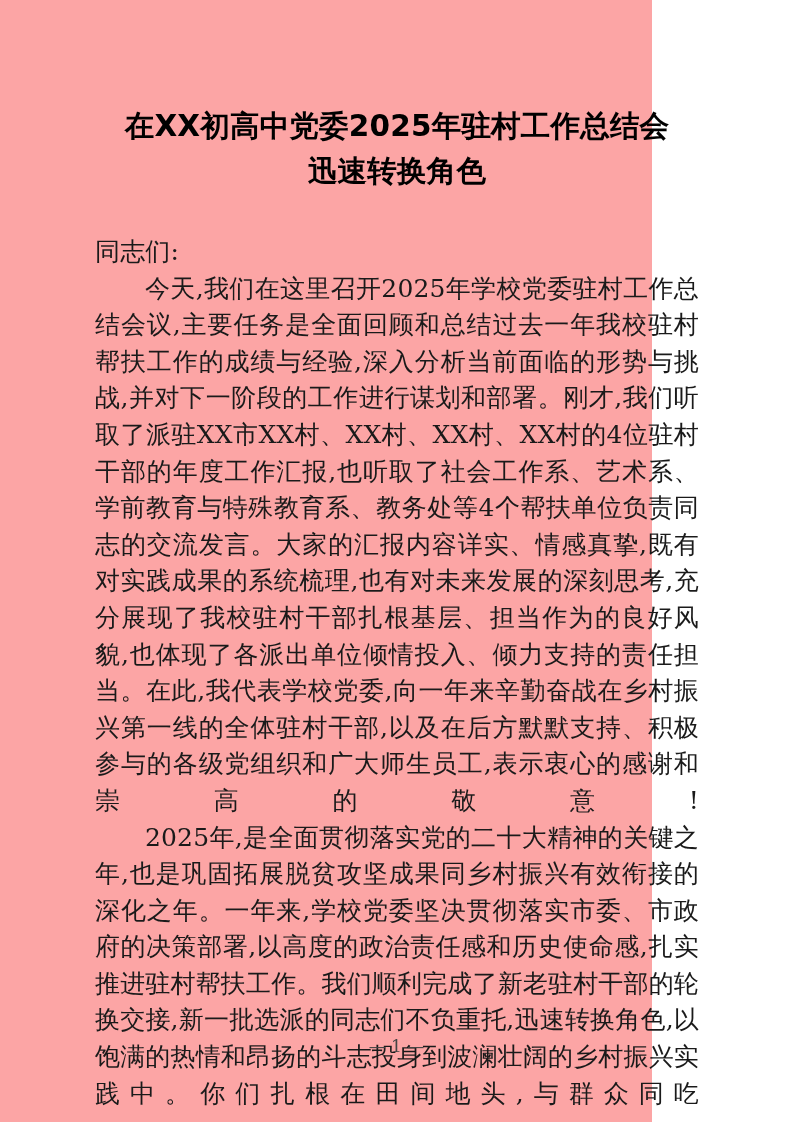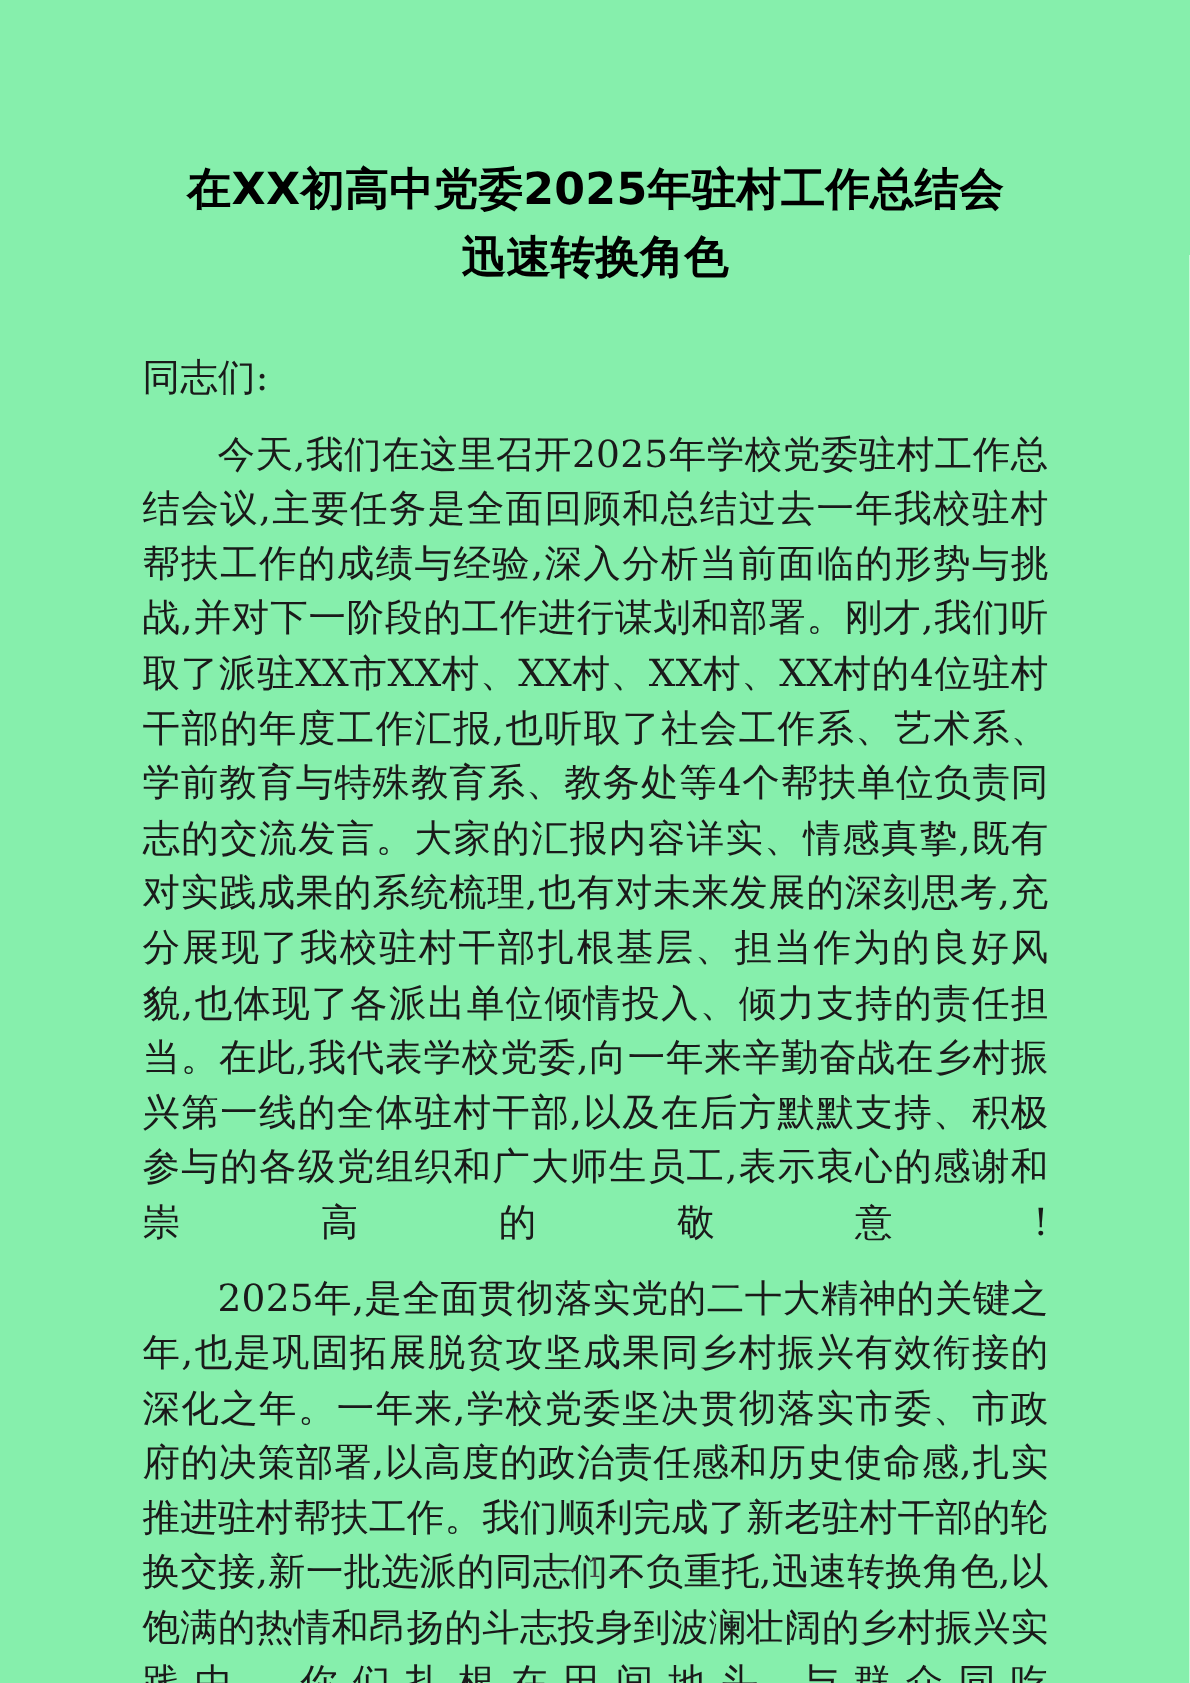--- a/index.html
+++ b/index.html
@@ -12,23 +12,23 @@
     height: 1122px;
     position: relative;
     font-family: "DejaVu Serif", "Liberation Serif", serif;
     color: #000000;
     overflow: hidden;
   }
 
   #page {
     position: absolute;
     left: 0; top: 0;
-    width: 793px;
+    width: 652px;
     height: 1122px;
-    background: #86efac;
+    background: #fca5a5;
   }
 
   
   #doc-title {
     position: absolute;
     left: 95px;
     top: 104px;
     width: 604px;
     text-align: center;
     font-family: "DejaVu Sans", "Liberation Sans", sans-serif;
@@ -60,21 +60,20 @@
   }
   .para.salutation {
     text-indent: 0;
     text-align: left;
   }
   .para.indent {
     text-indent: 2em;
   }
   .para.cut {
     text-align-last: justify;
-    margin-top: 14px;
   }
 
   
   #page-footer {
     position: absolute;
     left: 0;
     top: 1034px;
     width: 793px;
     text-align: center;
     font-size: 17px;

